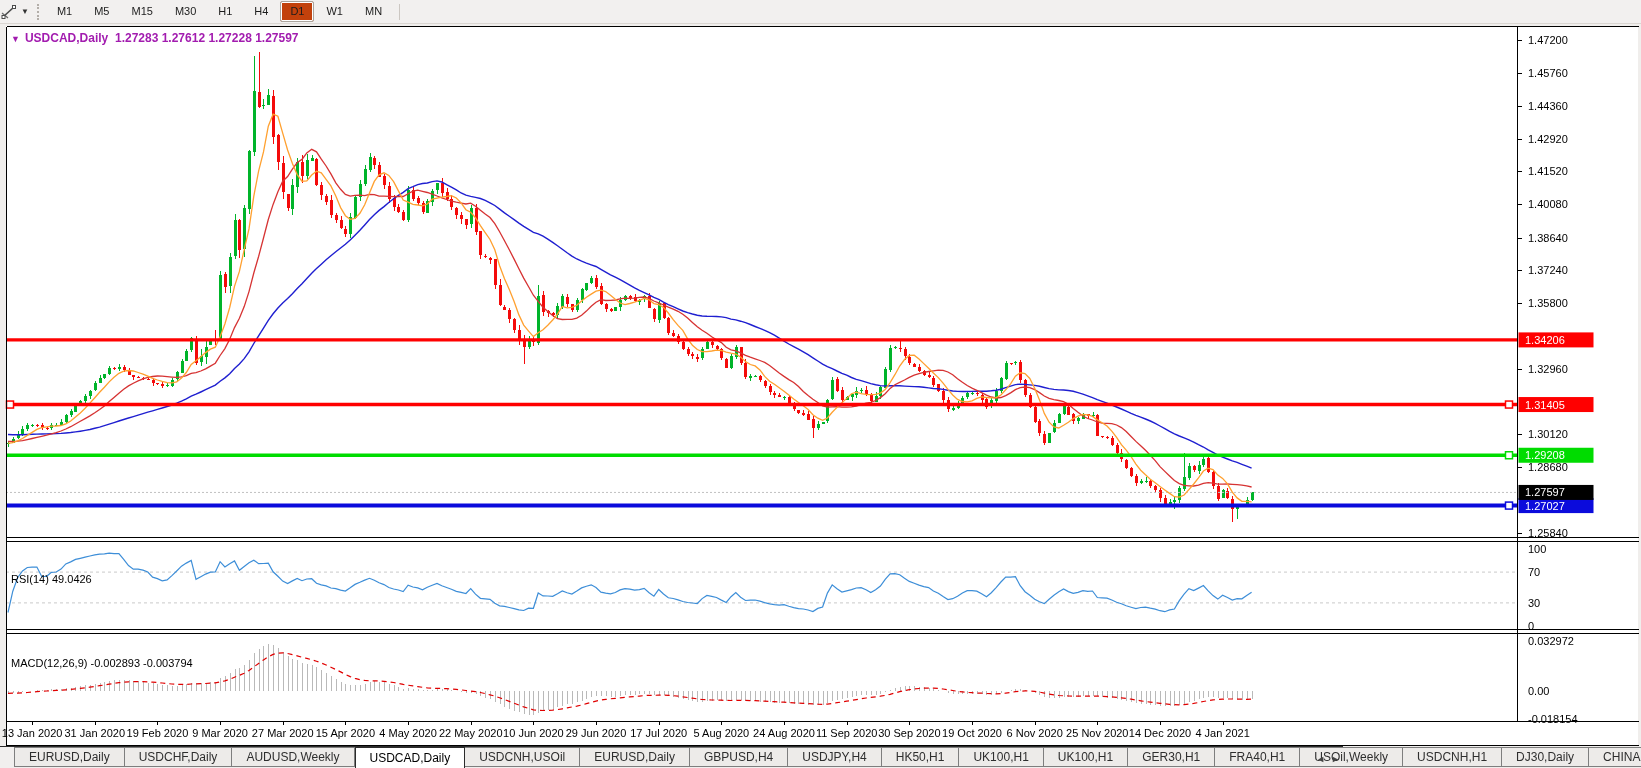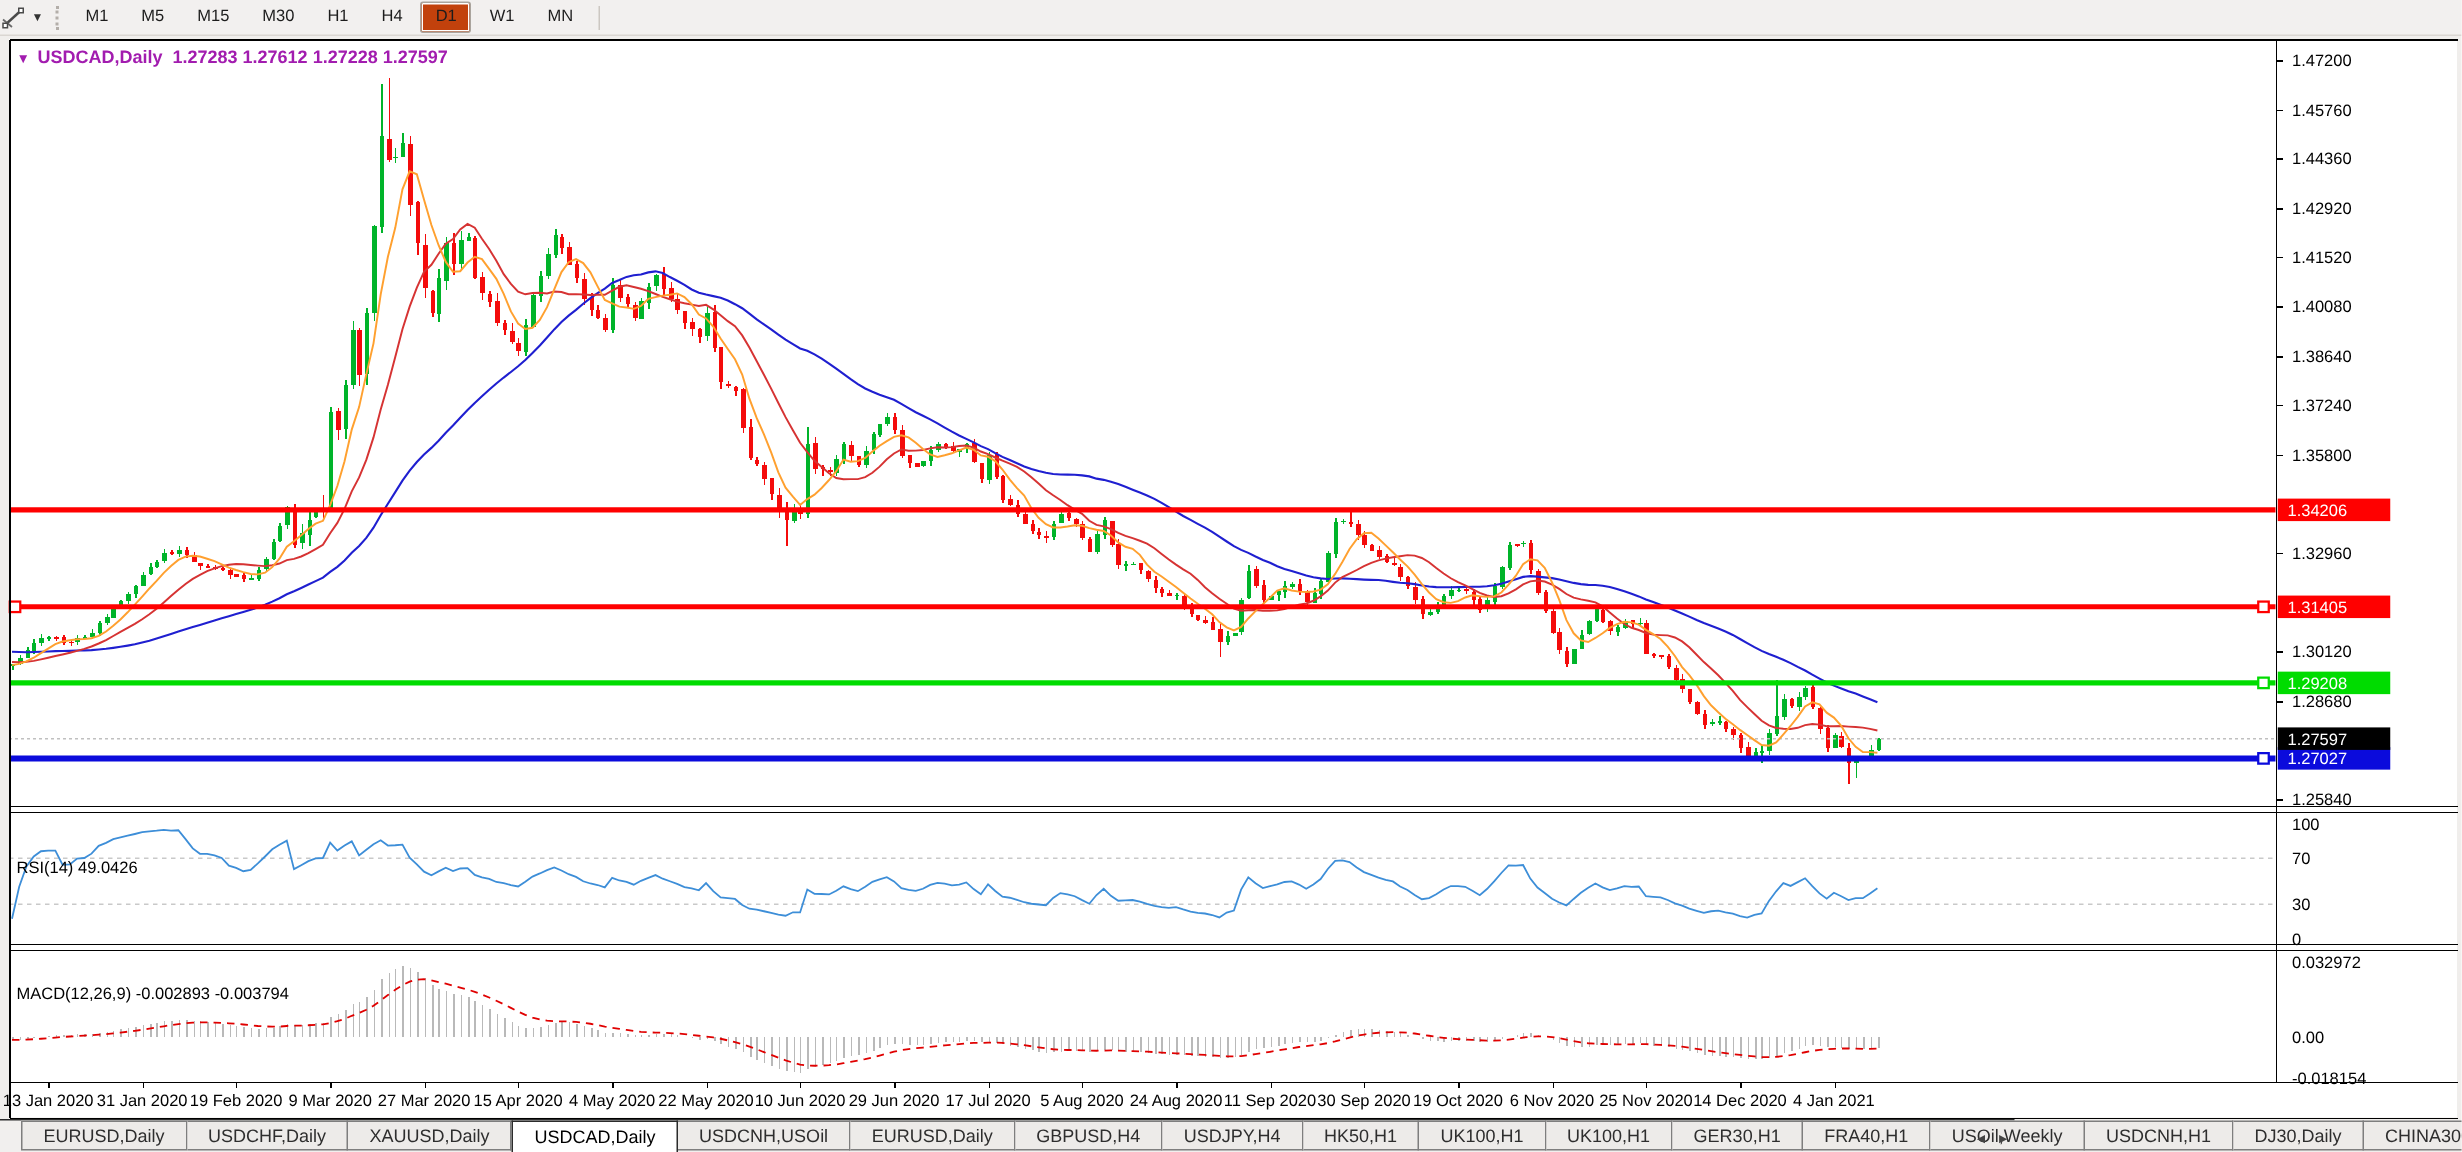--- a/index.html
+++ b/index.html
@@ -998,21 +998,21 @@
 <div class="panel-label" id="rsi-label">
   <span>RSI(14)</span> <span>49.0426</span>
 </div>
 <div class="panel-label" id="macd-label">
   <span>MACD(12,26,9)</span> <span>-0.002893 -0.003794</span>
 </div>
 
 <div id="tabbar">
   <span class="tab first">EURUSD,Daily</span>
     <span class="tab">USDCHF,Daily</span>
-    <span class="tab">XAUUSD,Daily</span>
+    <span class="tab">AUDUSD,Weekly</span>
     <span class="tab active">USDCAD,Daily</span>
     <span class="tab">USDCNH,USOil</span>
     <span class="tab">EURUSD,Daily</span>
     <span class="tab">GBPUSD,H4</span>
     <span class="tab">USDJPY,H4</span>
     <span class="tab">HK50,H1</span>
     <span class="tab">UK100,H1</span>
     <span class="tab">UK100,H1</span>
     <span class="tab">GER30,H1</span>
     <span class="tab">FRA40,H1</span>

